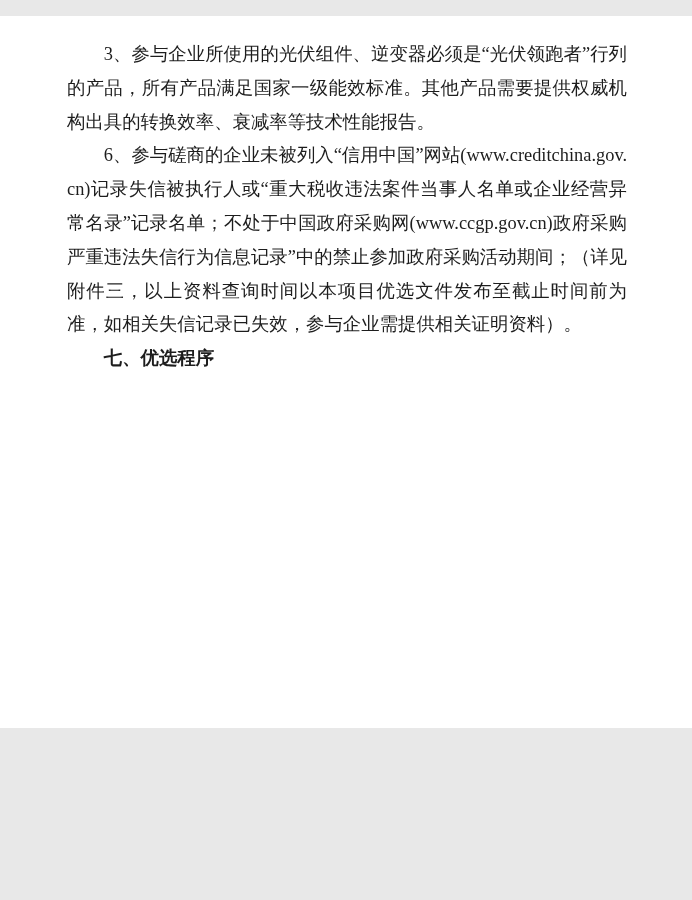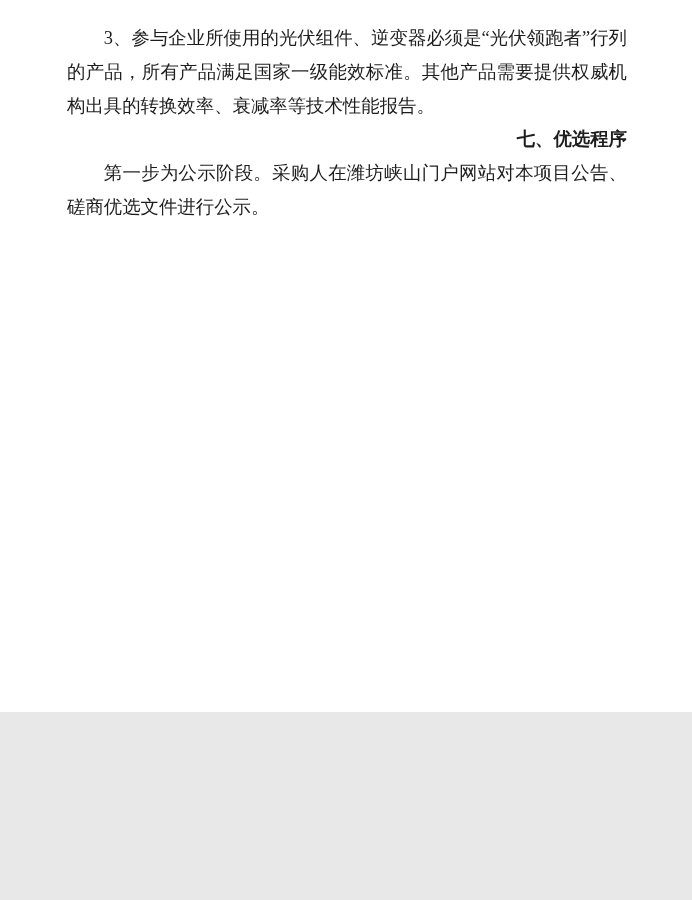--- a/index.html
+++ b/index.html
@@ -4,21 +4,21 @@
 <style>
   html, body {
     margin: 0;
     padding: 0;
     background: #e8e8e8;
   }
   .page {
     position: relative;
     width: 692px;
     height: 712px;
-    margin: 0 auto;
+    margin: 16px auto;
     background: #ffffff;
     overflow: hidden;
     font-family: "Liberation Serif", "DejaVu Serif", serif;
   }
   .content {
     position: absolute;
     left: 67px;
     top: 22px;
     width: 560px;
     color: #1d1d1d;
@@ -27,39 +27,39 @@
     text-align: justify;
     text-justify: inter-character;
   }
   .para {
     margin: 0;
     text-indent: 2em;
     word-break: break-all;
   }
   .para.heading {
     font-weight: bold;
-    text-align: right;
+    text-align: left;
   }
   .footer {
     position: absolute;
     left: 0;
     right: 0;
     top: 869px;
     text-align: center;
     color: #33364a;
     font-size: 12px;
     line-height: 14px;
     font-family: "Liberation Serif", "DejaVu Serif", serif;
   }
 </style>
 </head>
 <body>
 
 <div class="page">
   <div class="content" id="paragraphs">
       <p class="para body">3、参与企业所使用的光伏组件、逆变器必须是“光伏领跑者”行列的产品，所有产品满足国家一级能效标准。其他产品需要提供权威机构出具的转换效率、衰减率等技术性能报告。</p>
+      <p class="para body">6、参与磋商的企业未被列入“信用中国”网站(www.creditchina.gov.cn)记录失信被执行人或“重大税收违法案件当事人名单或企业经营异常名录”记录名单；不处于中国政府采购网(www.ccgp.gov.cn)政府采购严重违法失信行为信息记录”中的禁止参加政府采购活动期间；（详见附件三，以上资料查询时间以本项目优选文件发布至截止时间前为准，如相关失信记录已失效，参与企业需提供相关证明资料）。</p>
       <p class="para heading">七、优选程序</p>
-      <p class="para body">第一步为公示阶段。采购人在潍坊峡山门户网站对本项目公告、磋商优选文件进行公示。</p>
     </div>
   <div class="footer">
     <span>4</span>
   </div>
 </div>
 
 </body></html>

